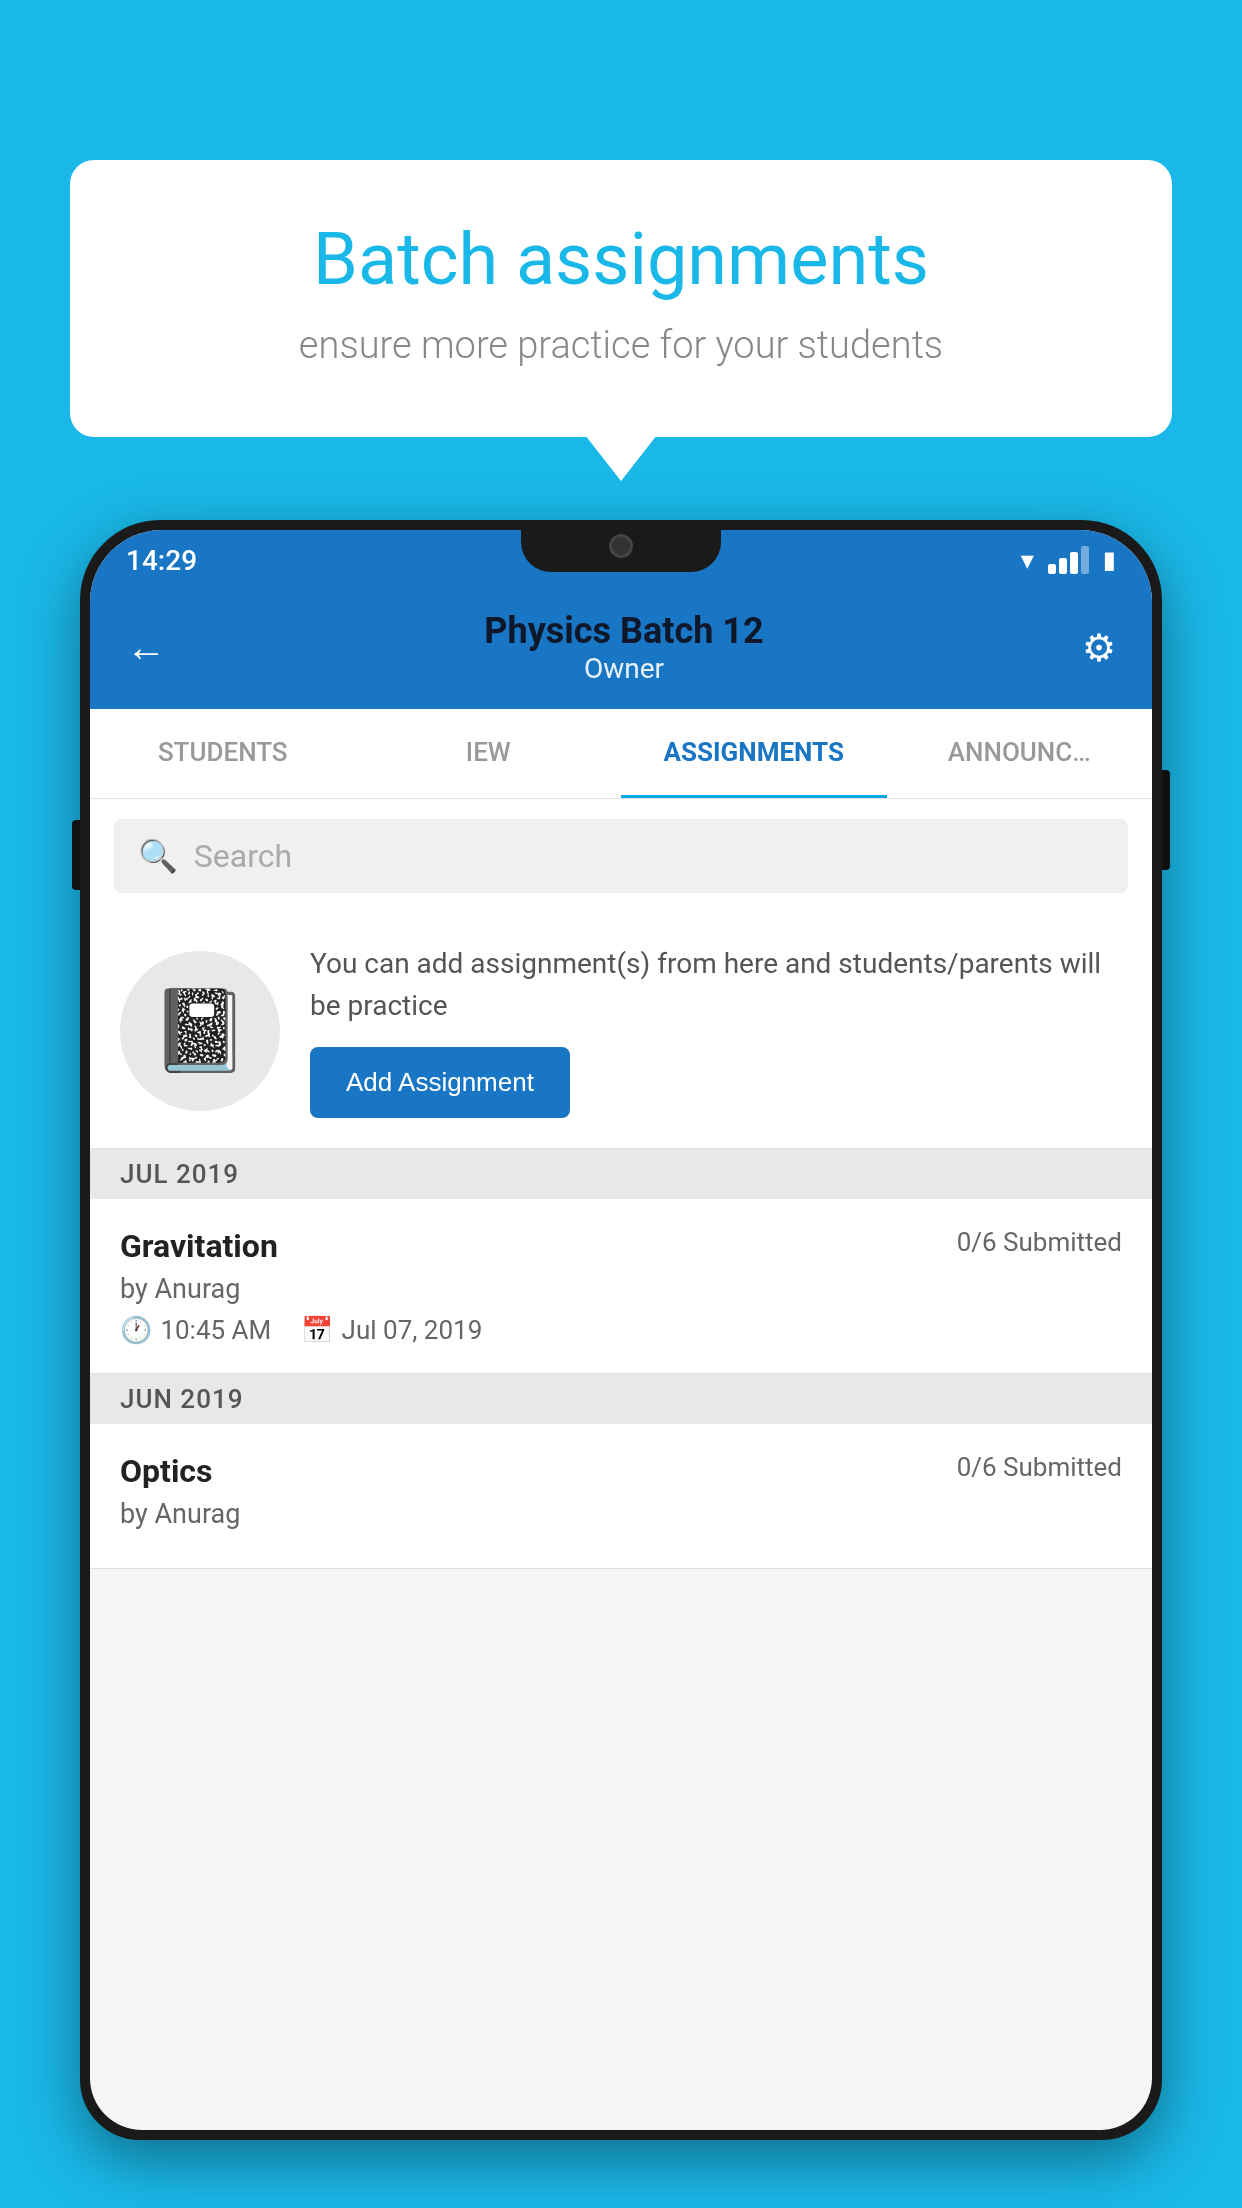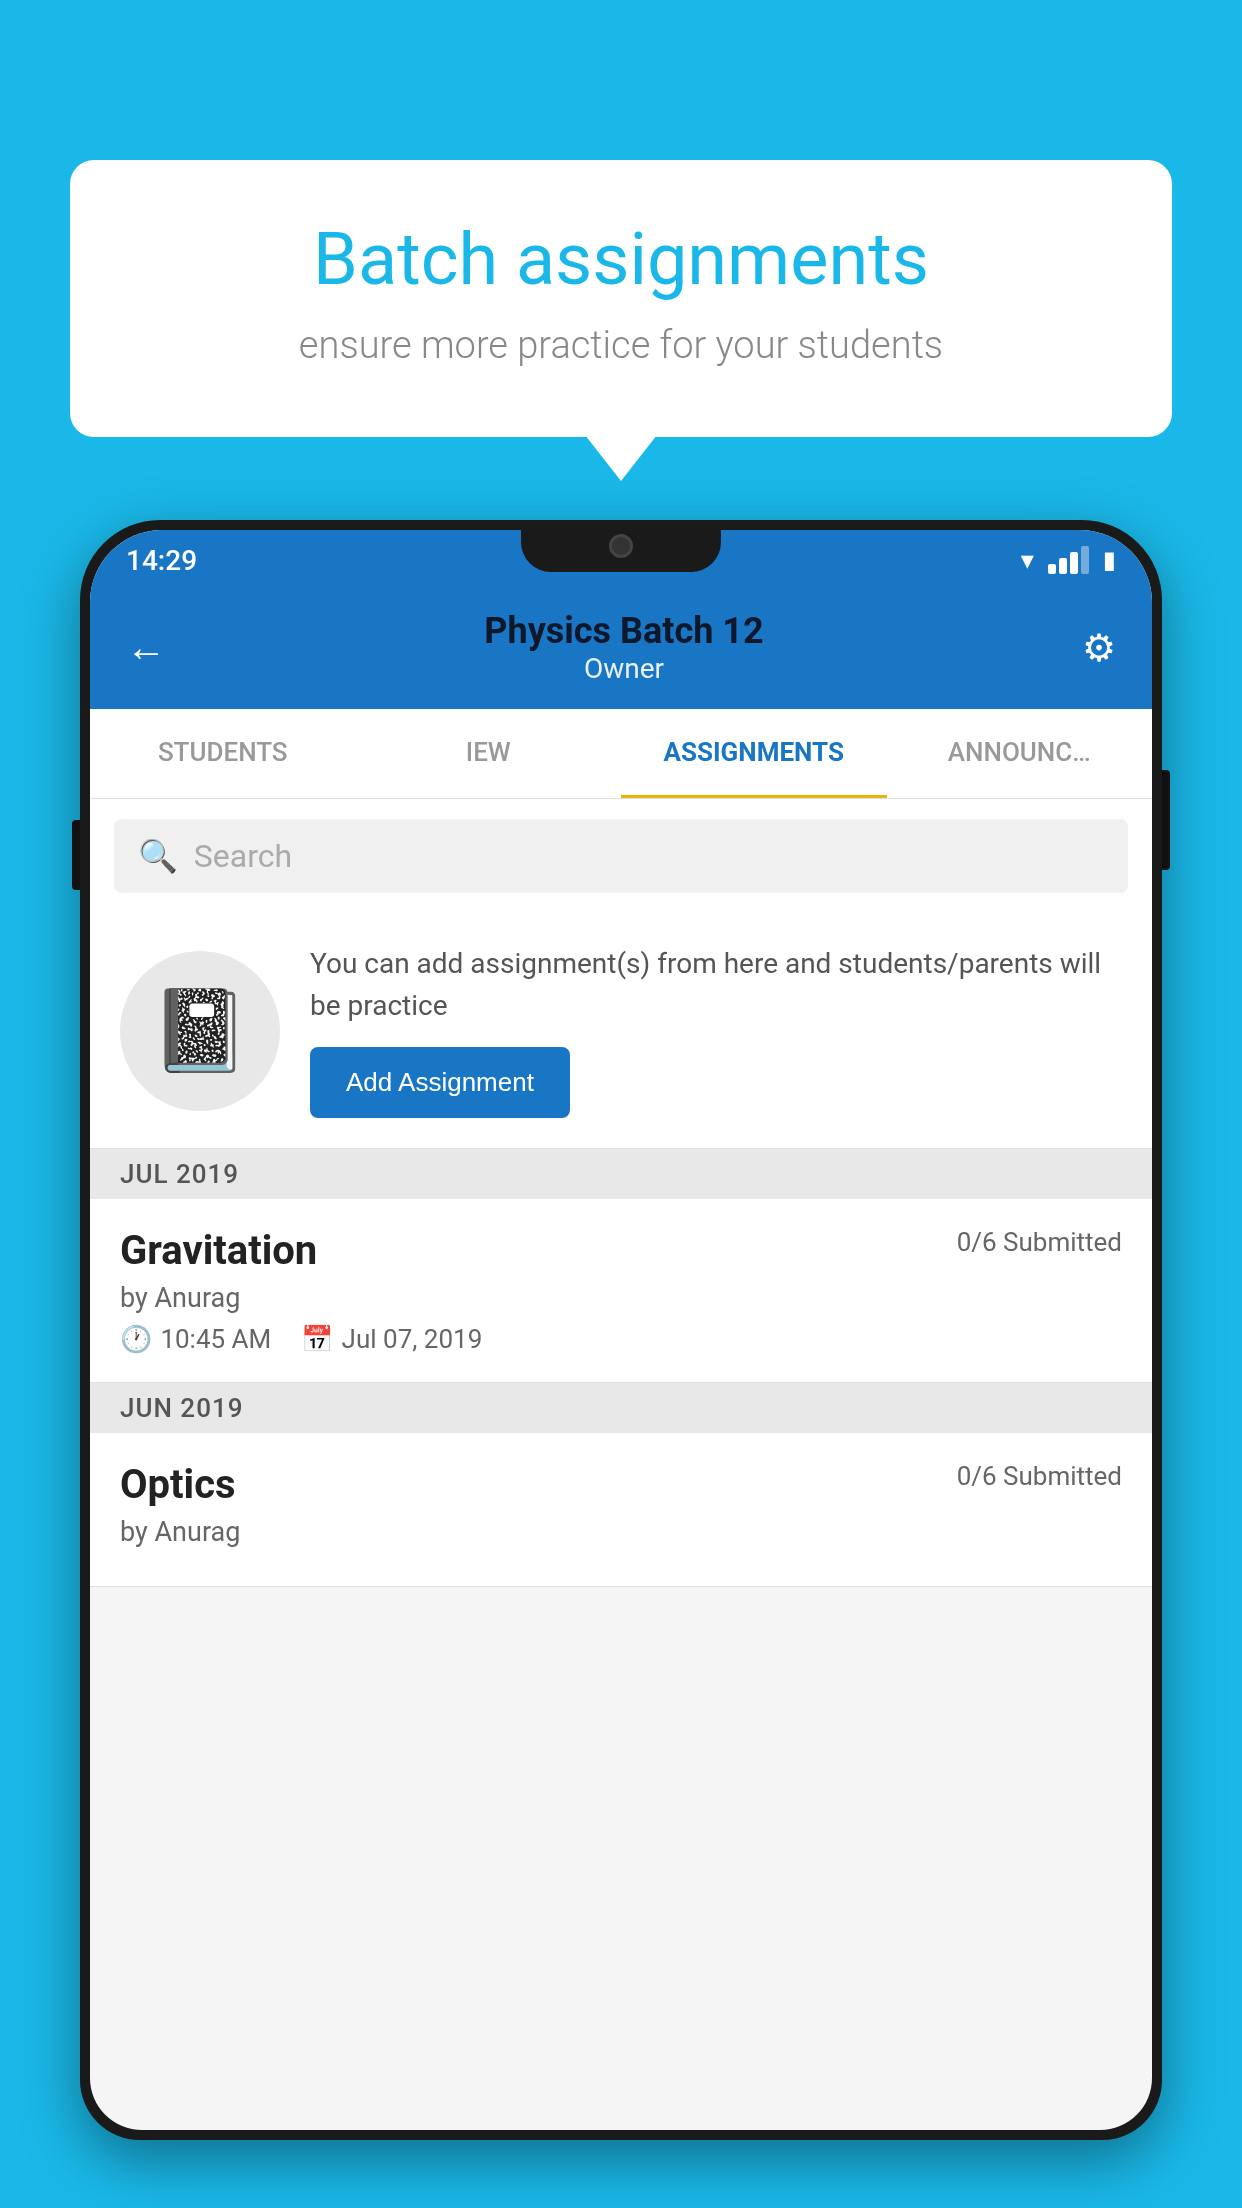--- a/index.html
+++ b/index.html
@@ -207,21 +207,21 @@
       font-size: 26px;
       font-weight: 500;
       color: #999;
       cursor: pointer;
       white-space: nowrap;
       overflow: hidden;
     }
 
     .tab.active {
       color: #1976c5;
-      border-bottom: 3px solid #eab308;
+      border-bottom: 3px solid #0ea5e9;
       font-weight: 700;
     }
 
     
     .search-container {
       background: white;
       padding: 20px 24px;
     }
 
     .search-input-wrapper {
@@ -309,21 +309,21 @@
     }
 
     .assignment-row1 {
       display: flex;
       justify-content: space-between;
       align-items: flex-start;
       margin-bottom: 8px;
     }
 
     .assignment-name {
-      font-size: 40px;
+      font-size: 32px;
       font-weight: 700;
       color: #222;
     }
 
     .assignment-submitted {
       font-size: 26px;
       color: #666;
     }
 
     .assignment-by {

